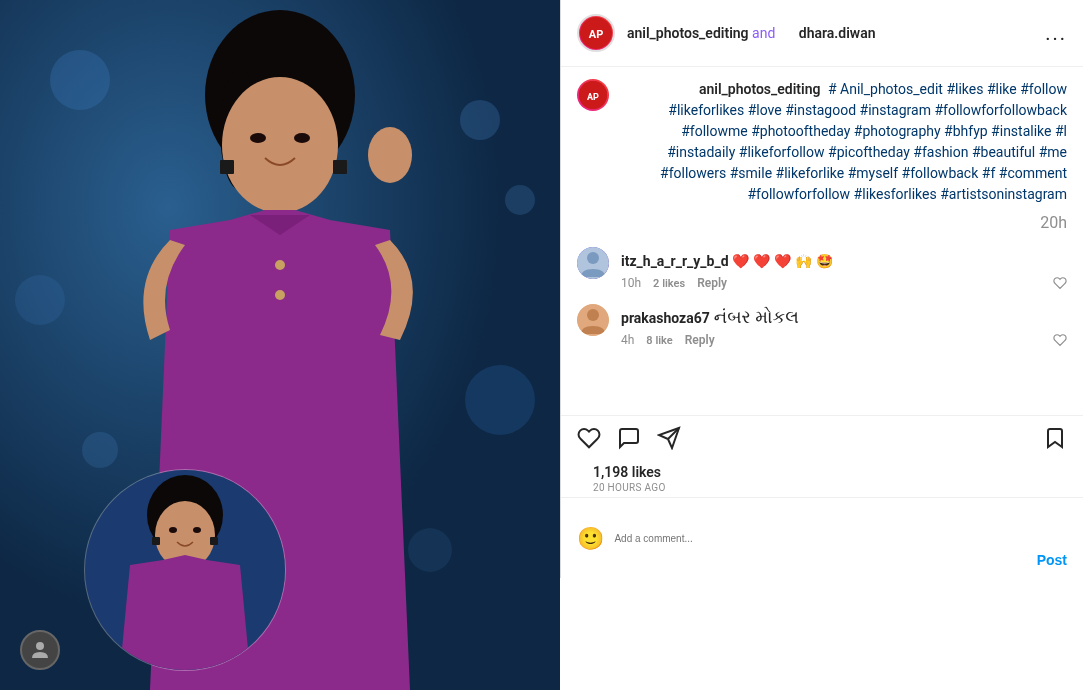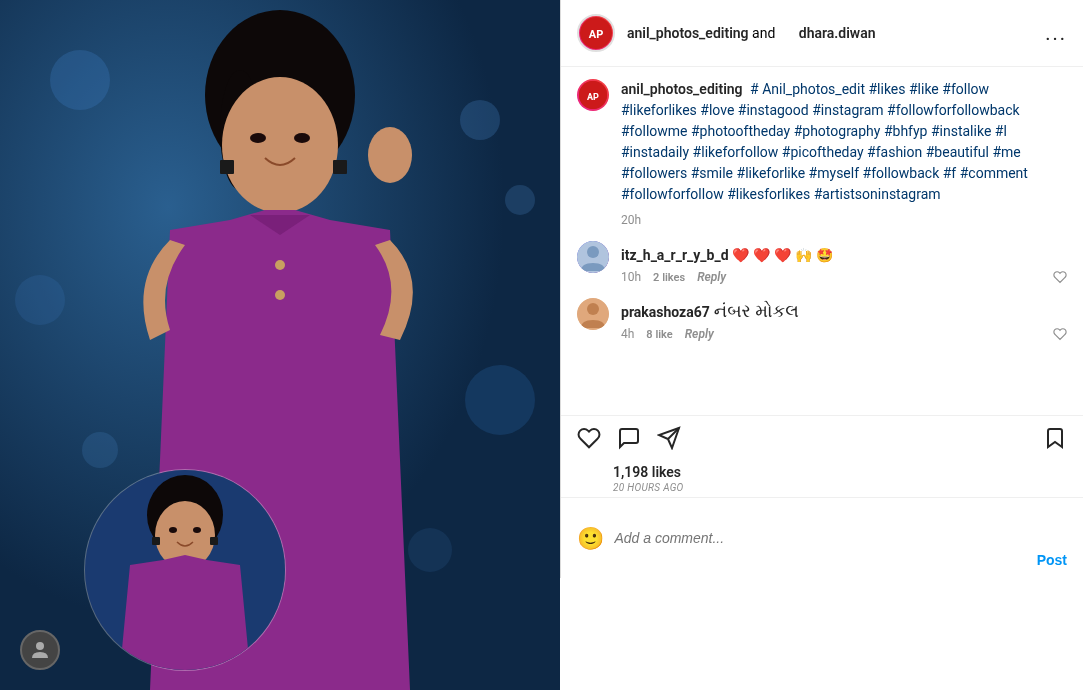--- a/index.html
+++ b/index.html
@@ -98,21 +98,21 @@
       font-size: 14px;
       color: #262626;
     }
 
     .header-usernames .main-user {
       font-weight: 600;
       color: #262626;
     }
 
     .header-usernames .collab-text {
-      color: #000000;
+      color: #8b5cf6;
       font-weight: 400;
     }
 
     .header-usernames .collab-user {
       font-weight: 600;
       color: #262626;
       margin-left: 20px;
     }
 
     .more-options {
@@ -157,33 +157,34 @@
       display: flex;
       align-items: center;
       justify-content: center;
     }
 
     .caption-text {
       flex: 1;
       font-size: 14px;
       line-height: 1.5;
       color: #262626;
+      text-align: right;
     }
 
     .caption-text .username {
       font-weight: 600;
       margin-right: 4px;
     }
 
     .caption-text .hashtag {
       color: #00376b;
     }
 
     .timestamp {
-      font-size: 12px;
+      font-size: 16px;
       color: #8e8e8e;
       margin-top: 6px;
     }
 
     
     .comment-block {
       display: flex;
       margin-bottom: 14px;
       align-items: flex-start;
     }
@@ -246,21 +247,20 @@
       font-size: 11px;
       color: #8e8e8e;
       font-weight: 600;
     }
 
     .comment-reply {
       font-size: 12px;
       color: #8e8e8e;
       font-weight: 600;
       cursor: pointer;
-      font-style: italic;
     }
 
     .heart-icon-sm {
       width: 12px;
       height: 12px;
       cursor: pointer;
       color: #8e8e8e;
     }
 
     
@@ -272,37 +272,35 @@
     }
 
     .action-icons {
       display: flex;
       gap: 16px;
       flex: 1;
     }
 
     
     .likes-section {
-      padding: 4px 24px 4px;
-      margin-left: 28px;
+      padding: 4px 32px 4px;
     }
 
     .likes-count {
       font-weight: 600;
       font-size: 14px;
       color: #262626;
     }
 
     .time-ago {
       font-size: 10px;
       color: #8e8e8e;
       text-transform: uppercase;
       letter-spacing: 0.3px;
       margin-top: 2px;
-      font-style: italic;
     }
 
     
     .comment-input-bar {
       display: flex;
       align-items: center;
       padding: 10px 16px;
       border-top: 1px solid #efefef;
     }
 
@@ -310,24 +308,23 @@
       font-size: 22px;
       cursor: pointer;
       margin-right: 10px;
       color: #262626;
     }
 
     .comment-input {
       flex: 1;
       border: none;
       outline: none;
-      font-size: 14px;
+      font-size: 10px;
       color: #262626;
       background: transparent;
-      font-style: italic;
     }
 
     .post-btn {
       font-size: 14px;
       font-weight: 600;
       color: #0095f6;
       cursor: pointer;
       background: none;
       border: none;
       margin-top: 44px;

